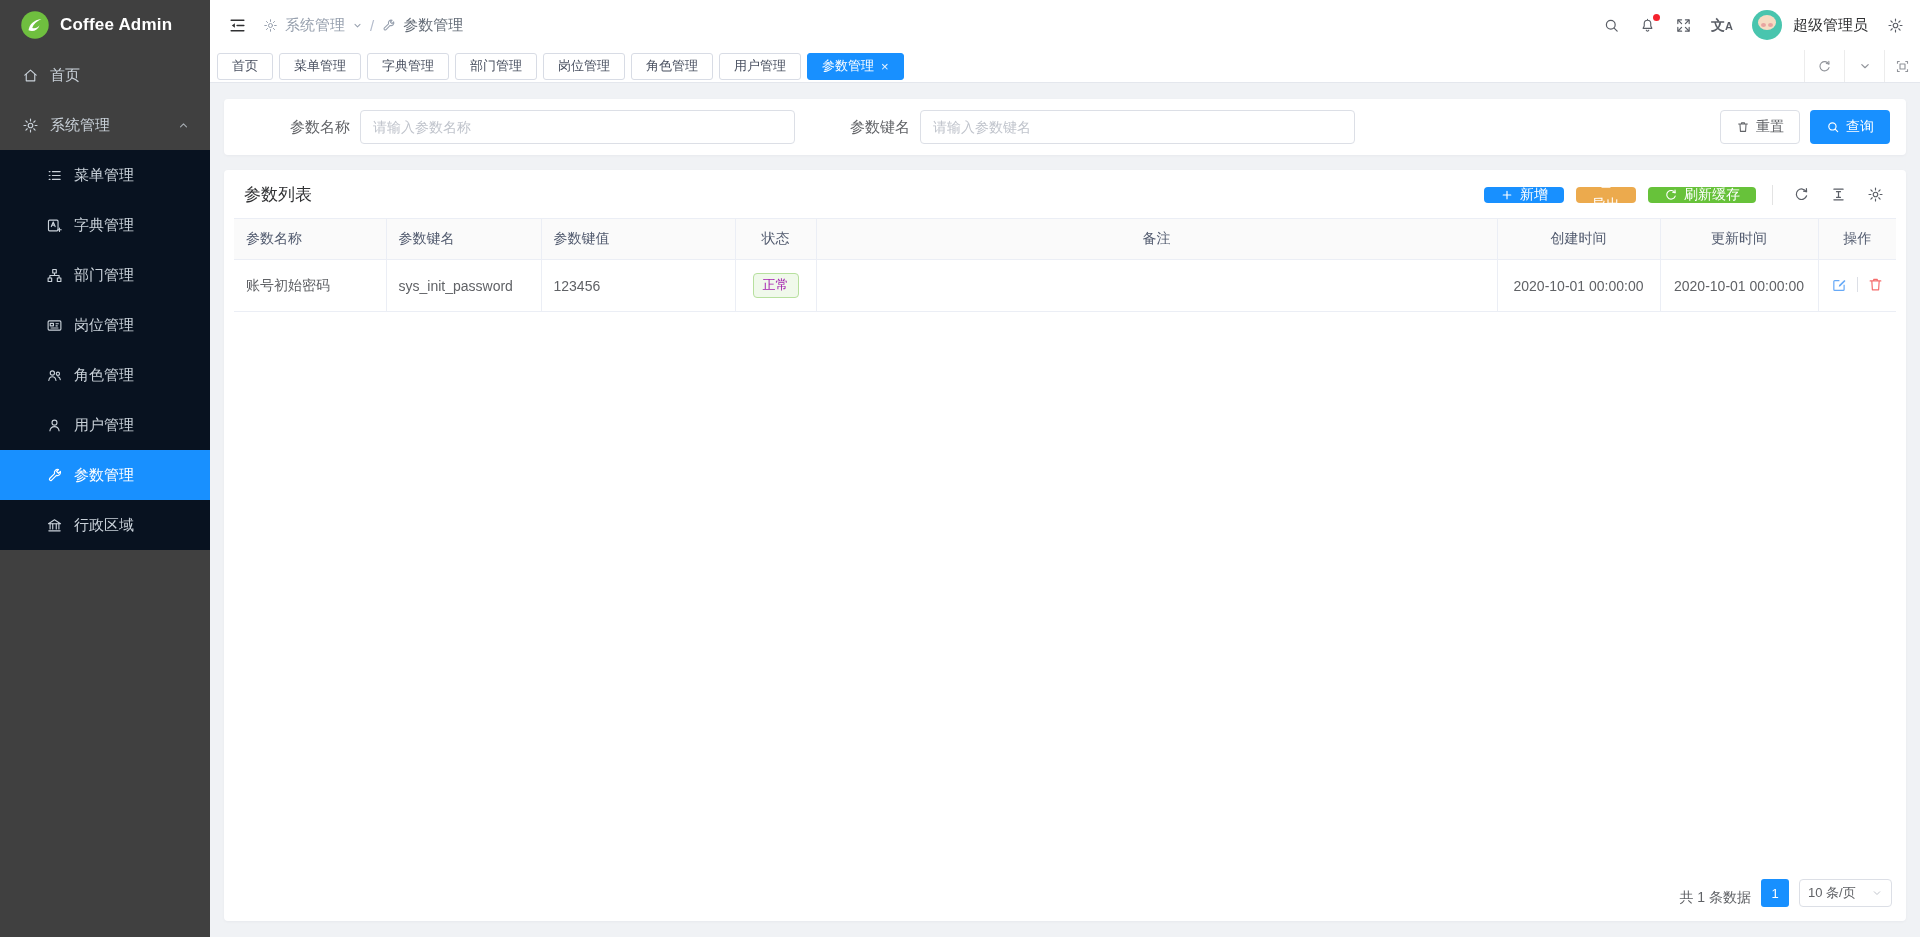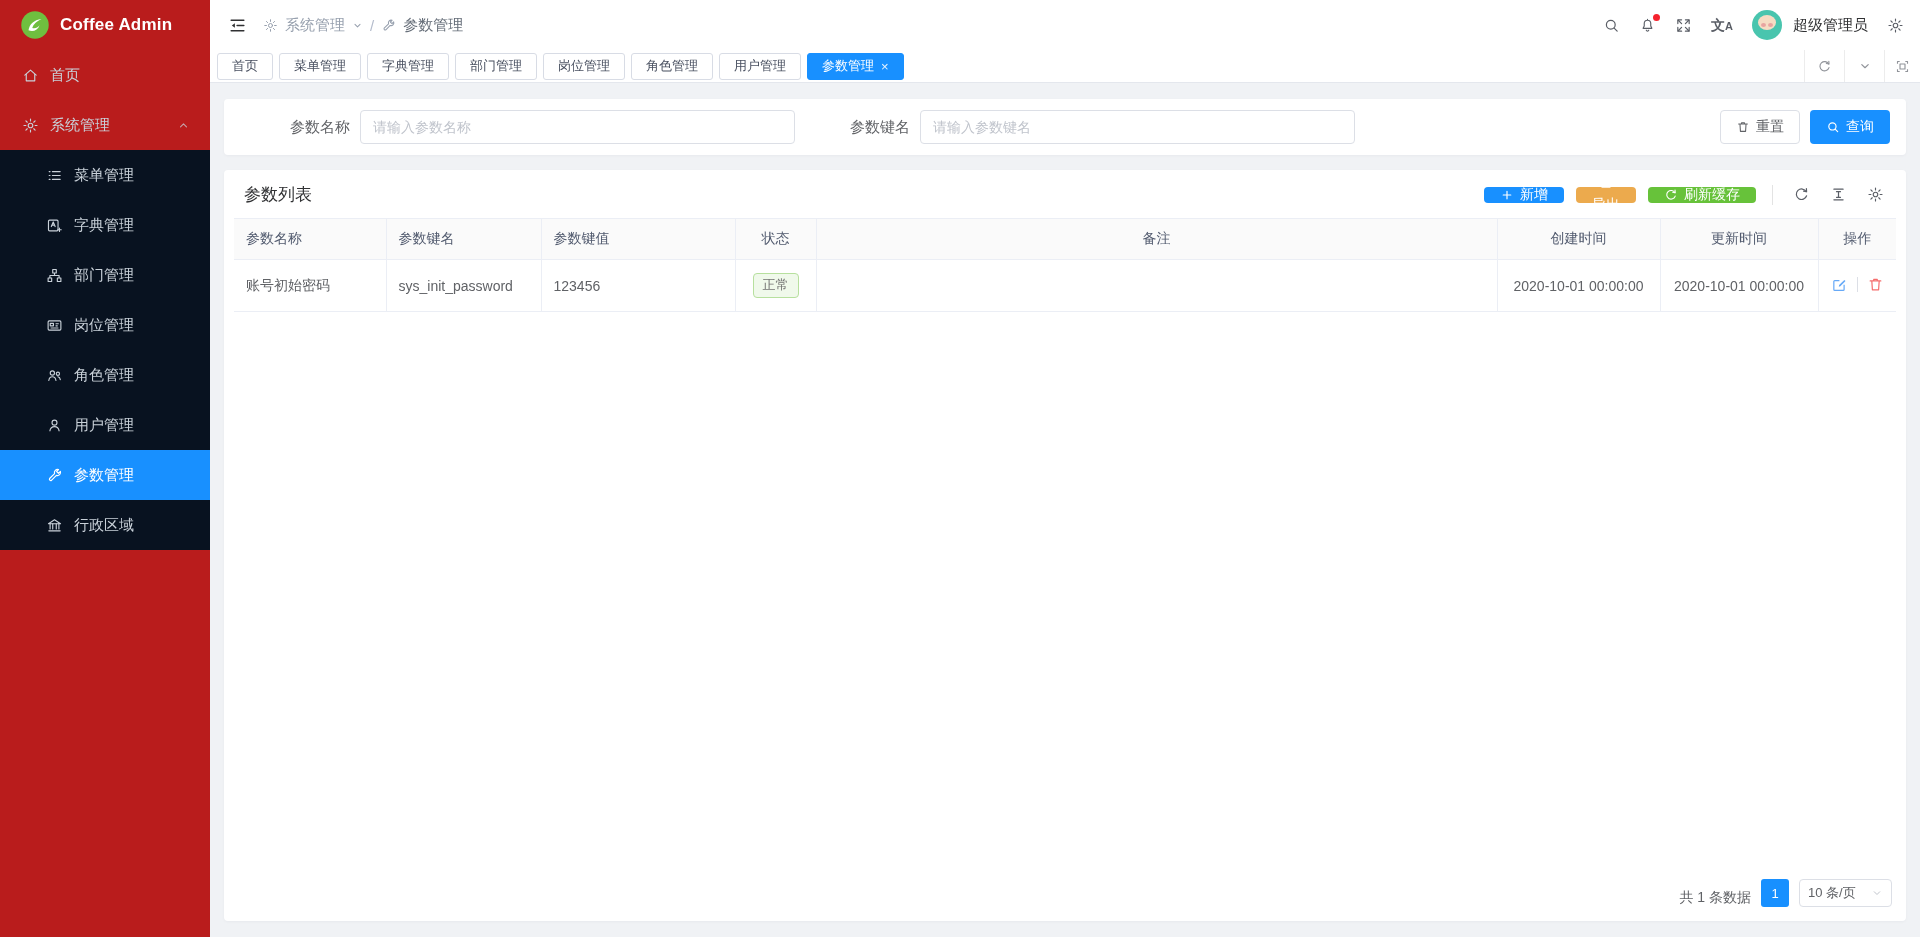--- a/index.html
+++ b/index.html
@@ -5,21 +5,21 @@
   * { box-sizing: border-box; margin: 0; padding: 0; }
   html,body { width:1920px; height:937px; }
   body {
     font-family: "Liberation Sans", "DejaVu Sans", sans-serif;
     background:#f0f2f5; color:#303133; overflow:hidden;
     -webkit-font-smoothing: antialiased;
   }
   .app { display:flex; width:1920px; height:937px; }
 
   
-  .sidebar { width:210px; flex-shrink:0; background:#b91c1c; color:#c9d1d9; display:flex; flex-direction:column; }
+  .sidebar { width:210px; flex-shrink:0; background:#404040; color:#c9d1d9; display:flex; flex-direction:column; }
   .logo { height:50px; display:flex; align-items:center; gap:10px; padding-left:20px; flex-shrink:0; }
   .logo-text { color:#fff; font-weight:bold; font-size:17px; letter-spacing:.2px; }
   .menu { flex:1; overflow:hidden; }
   .menu-item { height:50px; display:flex; align-items:center; gap:11px; padding:0 20px 0 22px; font-size:15px; cursor:pointer; }
   .menu-item .chev { margin-left:auto; opacity:.75; }
   .submenu { background:#081220; }
   .submenu .menu-item { padding-left:46px; }
   .menu-item.active { background:#1890ff; color:#fff; }
   .ic { width:17px; height:17px; display:block; flex-shrink:0; }
   .ic-sm { width:13px; height:13px; display:block; }
@@ -75,21 +75,21 @@
   .card-actions .btn { height:16px; }
   .vdiv { width:1px; height:20px; background:#e3e3e3; margin:0 4px; }
   .tool-icon { color:#5a5e66; cursor:pointer; display:flex; padding:0 4px; }
 
   table { width:100%; border-collapse:collapse; table-layout:fixed; font-size:14px; color:#606266; flex-shrink:0; }
   th { height:41px; font-weight:normal; color:#515a6e; background:#fafafa; border-top:1px solid #ebeef5; }
   th, td { border-bottom:1px solid #ebeef5; border-right:1px solid #ebeef5; padding:0 12px; }
   th:last-child, td:last-child { border-right:none; }
   td { height:52px; background:#fff; }
   .al { text-align:left; } .ac { text-align:center; }
-  .badge-success { display:inline-block; padding:3px 9px; font-size:13px; color:#737373; background:#f0f9eb; border:1px solid #b7e09e; border-radius:4px; line-height:1.3; }
+  .badge-success { display:inline-block; padding:3px 9px; font-size:13px; color:#a21caf; background:#f0f9eb; border:1px solid #b7e09e; border-radius:4px; line-height:1.3; }
   .row-actions { display:inline-flex; align-items:center; gap:9px; }
   .act-edit { color:#66a9f7; cursor:pointer; display:flex; }
   .act-del { color:#f56c6c; cursor:pointer; display:flex; }
   .act-div { width:1px; height:15px; background:#dcdfe6; }
 
   .pagination { margin-top:auto; display:flex; align-items:flex-end; justify-content:flex-end; gap:10px; padding:12px 4px 4px; font-size:14px; color:#606266; flex-shrink:0; }
   .page-num { width:28px; height:28px; border-radius:3px; background:#1890ff; color:#fff; display:flex; align-items:center; justify-content:center; font-size:13px; cursor:pointer; }
   .page-size { height:28px; min-width:93px; border:1px solid #dcdfe6; border-radius:4px; display:flex; align-items:center; justify-content:space-between; gap:4px; padding:0 8px; font-size:13px; color:#606266; cursor:pointer; background:#fff; }
   .page-size .chev { color:#c0c4cc; }
 </style>

